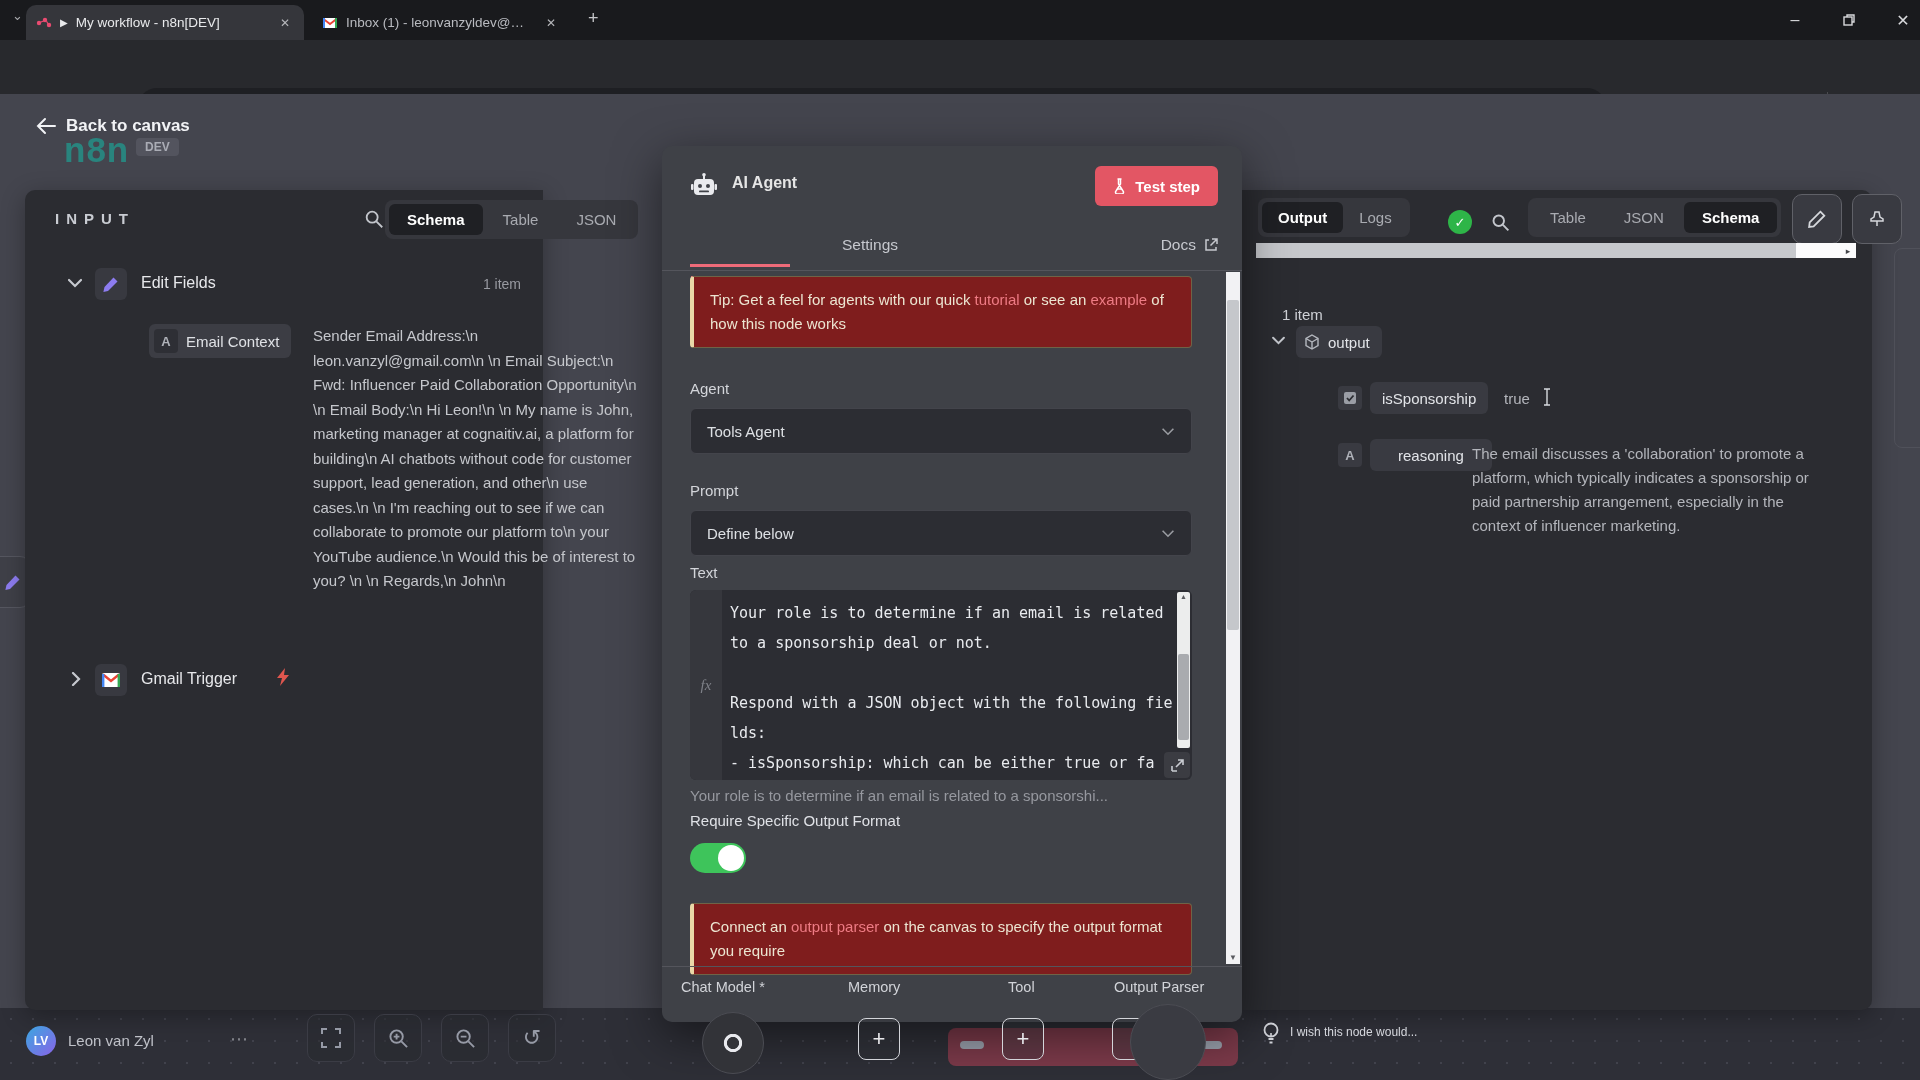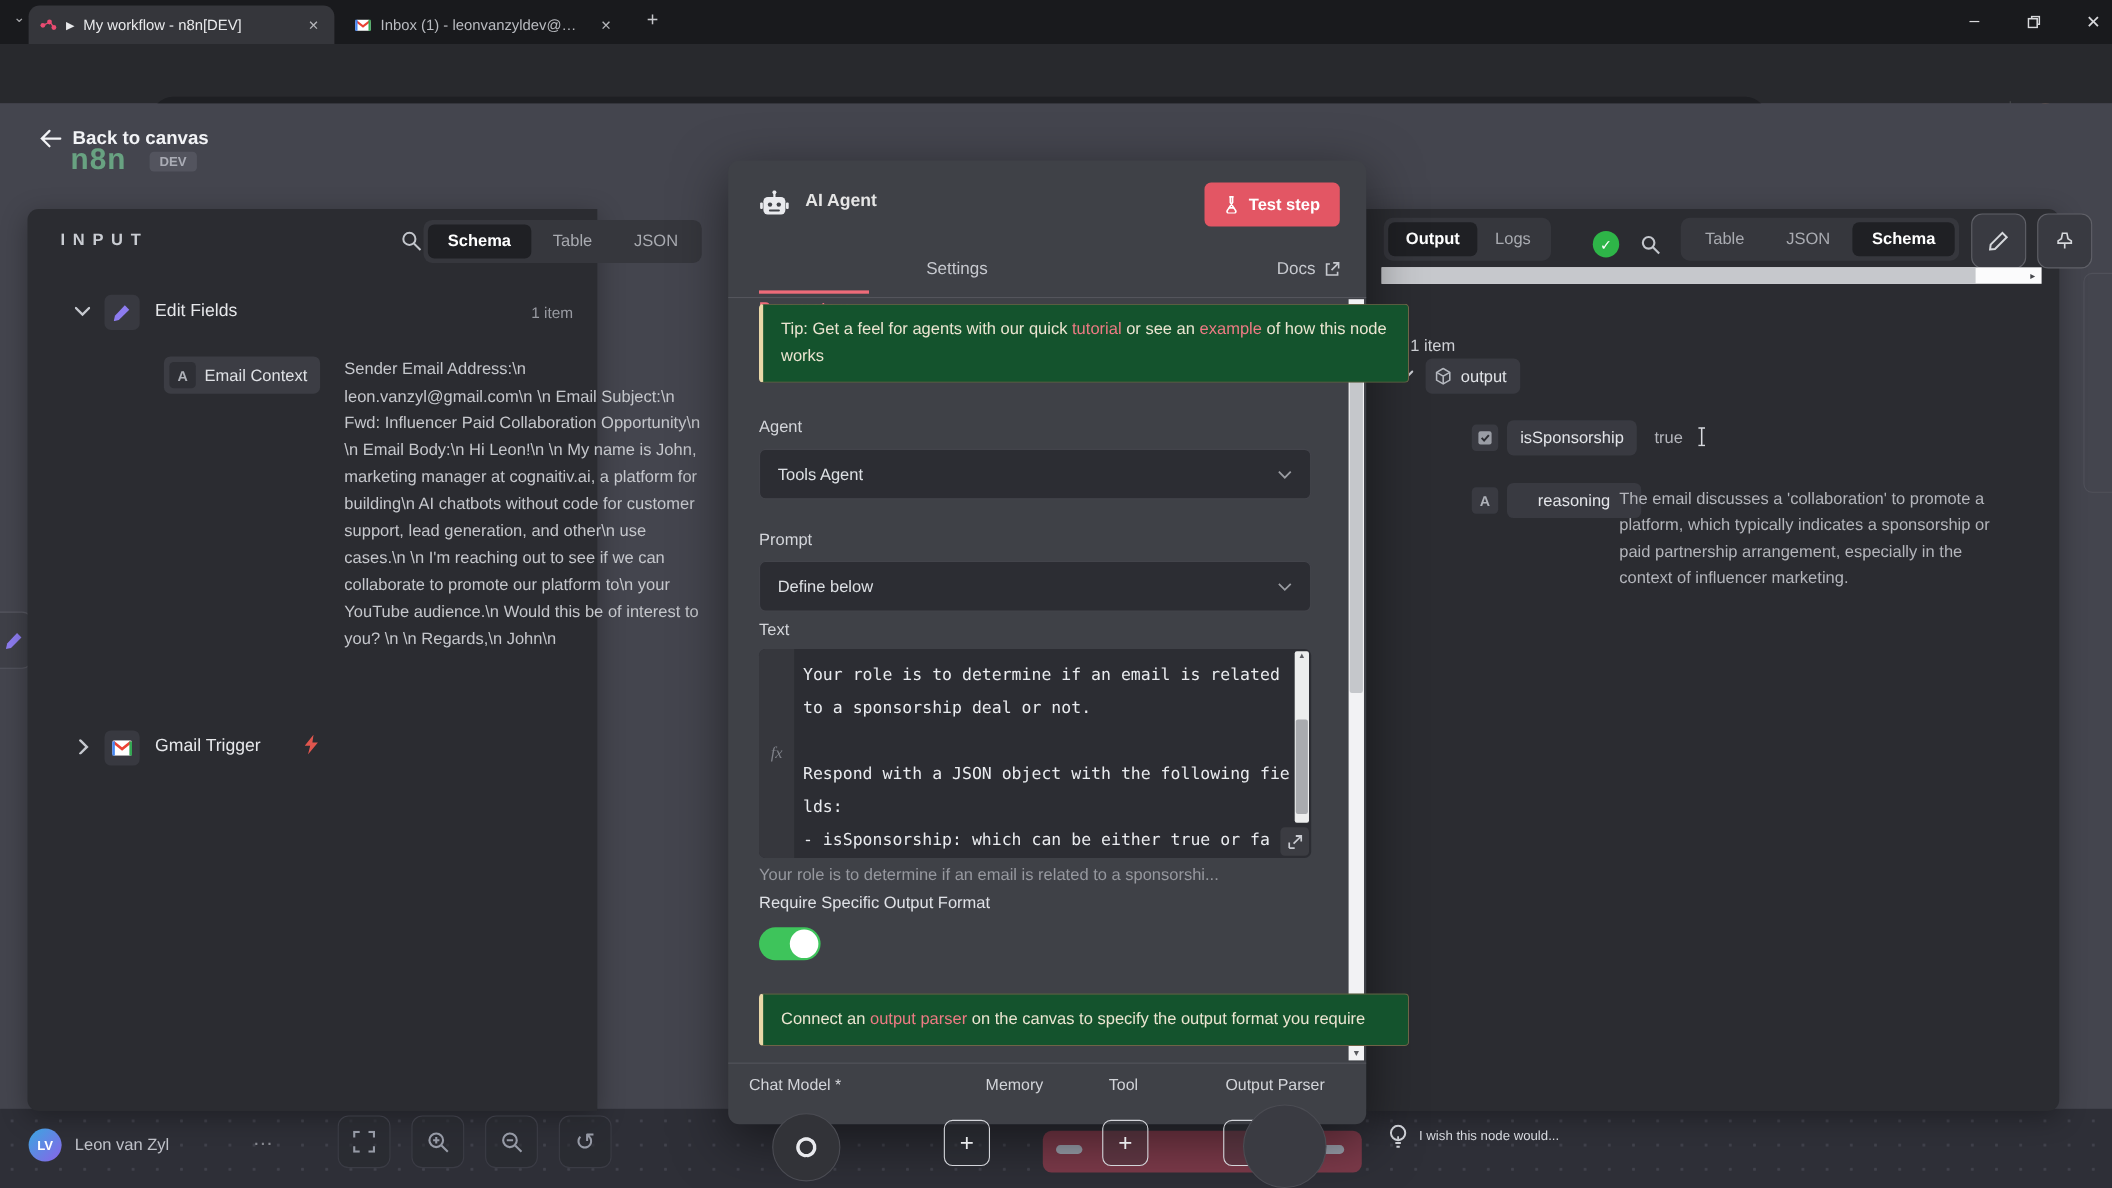--- a/index.html
+++ b/index.html
@@ -24,21 +24,21 @@
   .url { font-size:15px; color:#e6e7ea; margin-left:52px; }
   .ext { position:absolute; top:58px; width:19px; height:19px; border-radius:4px; }
   .svgi { display:inline-block; line-height:0; }
 
   
   .app-top { position:absolute; left:0; top:94px; width:1920px; height:986px; background:#44454e; }
   .canvas-bottom { position:absolute; left:0; top:1008px; width:1920px; height:72px; background:#2e2f37;
       background-image:radial-gradient(#41424c 1.2px, transparent 1.4px); background-size:22px 22px; }
   .backrow { position:absolute; left:36px; top:116px; display:flex; gap:10px; align-items:center;
              font-size:17px; font-weight:600; color:#f2f3f6; z-index:3; }
-  .fadelogo { position:absolute; left:64px; top:130px; font-size:27px; font-weight:800; color:#86efac; opacity:.55; z-index:2; letter-spacing:1px;}
+  .fadelogo { position:absolute; left:64px; top:130px; font-size:35px; font-weight:800; color:#14b8a6; opacity:.55; z-index:2; letter-spacing:1px;}
   .devbadge { position:absolute; left:136px; top:138px; font-size:12px; font-weight:700; color:#c4c6cf;
               background:rgba(130,132,145,.3); padding:2px 9px; border-radius:4px; opacity:.8; z-index:2;}
 
   .panel { position:absolute; background:#2b2c31; z-index:2; box-shadow:0 6px 24px rgba(0,0,0,.3); }
   .tabgroup { display:inline-flex; gap:2px; background:#36373d; border-radius:8px; padding:4px; }
   .chip { padding:7px 18px; border-radius:6px; font-size:15px; color:#a9abb1; }
   .chip.on { background:#1f2024; color:#ffffff; font-weight:600; }
   .keychip { display:inline-flex; align-items:center; gap:8px; background:#3c3d44; border-radius:6px;
              height:34px; padding:0 12px 0 5px; font-size:15px; color:#dfe1e5; }
   .typebox { width:24px; height:24px; border-radius:4px; background:#2e2f35; color:#aeb1b8;
@@ -46,21 +46,21 @@
   .nodetile { position:absolute; width:32px; height:32px; border-radius:6px; background:#383940;
               display:flex; align-items:center; justify-content:center; }
 
   
   .modal { position:absolute; left:662px; top:146px; width:580px; height:876px; background:#3f4147;
            border-radius:10px; z-index:5; box-shadow:0 14px 48px rgba(0,0,0,.5); }
   .btn-primary { position:absolute; right:24px; top:20px; height:40px; padding:0 18px; background:#e35664;
                  border-radius:6px; display:flex; align-items:center; gap:9px; color:#fff;
                  font-size:15px; font-weight:600; }
   .mtab { position:absolute; top:90px; font-size:15.5px; }
-  .banner { position:absolute; left:28px; width:591px; background:#14532d; border:1px solid #6f6347;
+  .banner { position:absolute; left:28px; width:502px; background:#7f1d1d; border:1px solid #6f6347;
             border-left:4px solid #ead8a8; border-radius:4px; padding:11px 16px; font-size:15px;
             line-height:24px; color:#ece5d1; }
   .blink { color:#ee7b84; }
   .flabel { position:absolute; left:28px; font-size:15px; color:#d3d5da; }
   .select { position:absolute; left:28px; width:502px; height:46px; background:#2c2d33;
             border:1px solid #43444b; border-radius:6px; display:flex; align-items:center; padding:0 16px;
             font-size:15px; color:#dde0e4; }
   .select .chev { margin-left:auto; }
   .editor { position:absolute; left:28px; top:444px; width:502px; height:190px; background:#2c2d33;
             border-radius:6px; overflow:hidden; }
@@ -446,21 +446,21 @@
     <div class="toggle">
         <div class="knob"></div>
       </div>
 
     <div class="banner" style="top:757px;">
       <span>Connect an </span><span class="blink">output parser</span><span> on the canvas to specify the output format you require</span>
     </div>
 
     <div class="abs" style="left:0;top:820px;width:580px;border-top:1px solid #54555c;"></div>
     <div class="conlabel" style="left:19px;">Chat Model *</div>
-    <div class="conlabel" style="left:186px;margin-left:48px;">Memory</div>
+    <div class="conlabel" style="left:186px;">Memory</div>
     <div class="conlabel" style="left:346px;">Tool</div>
     <div class="conlabel" style="left:452px;">Output Parser</div>
   </div>
 
   <div class="rednode">
     <div class="reddash" style="left:12px;top:13px;"></div>
     <div class="reddash" style="left:250px;top:13px;"></div>
   </div>
 
   <div class="ccircle" style="left:702px;top:1012px;width:62px;height:62px;">

